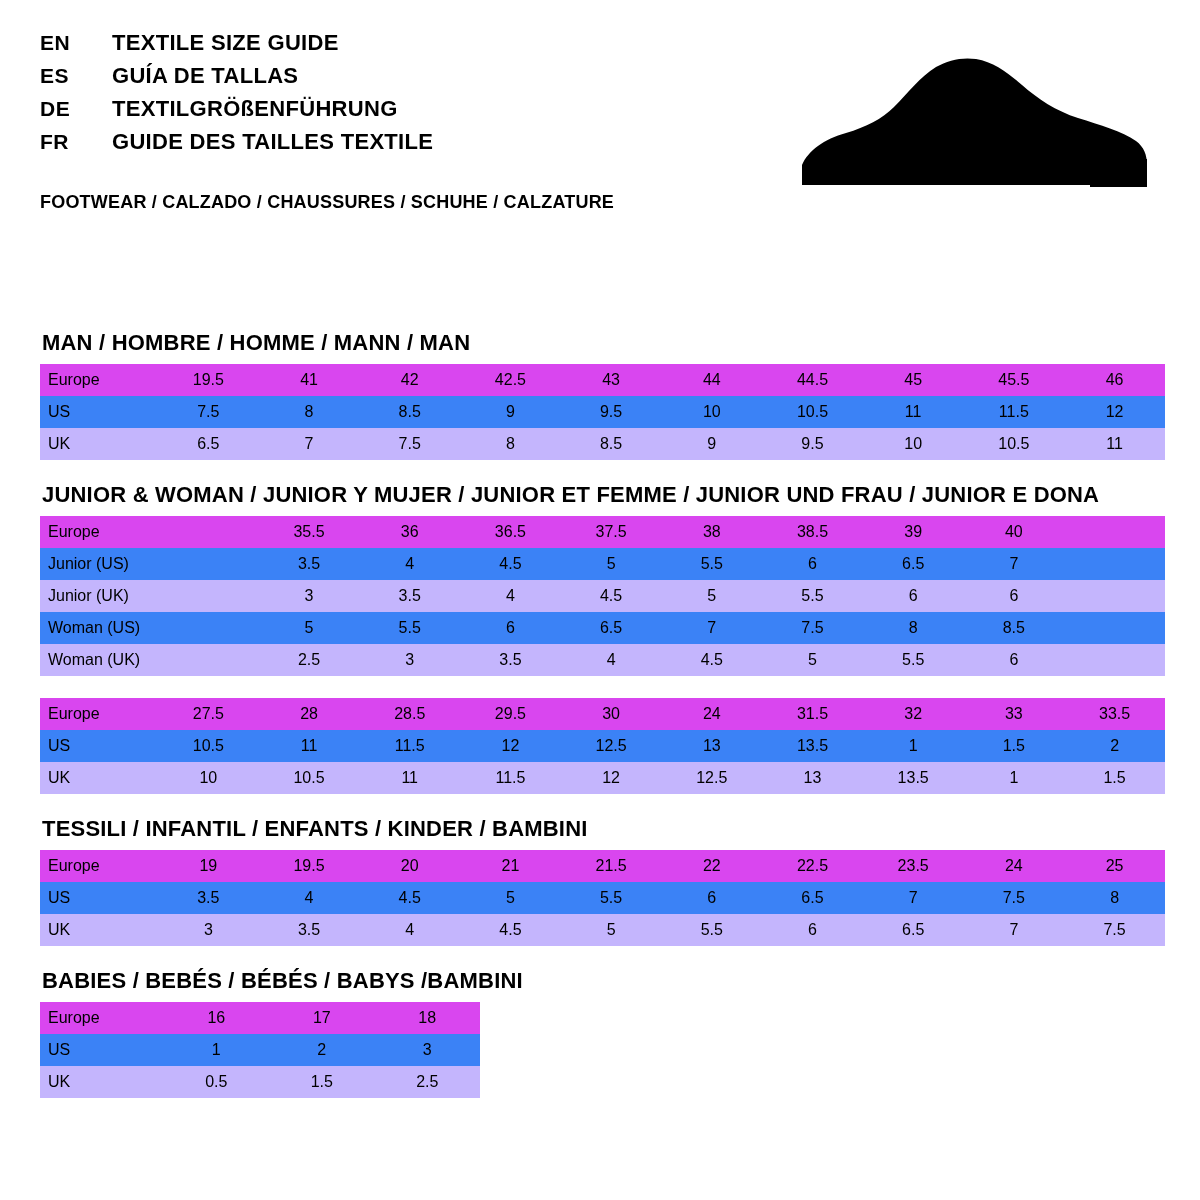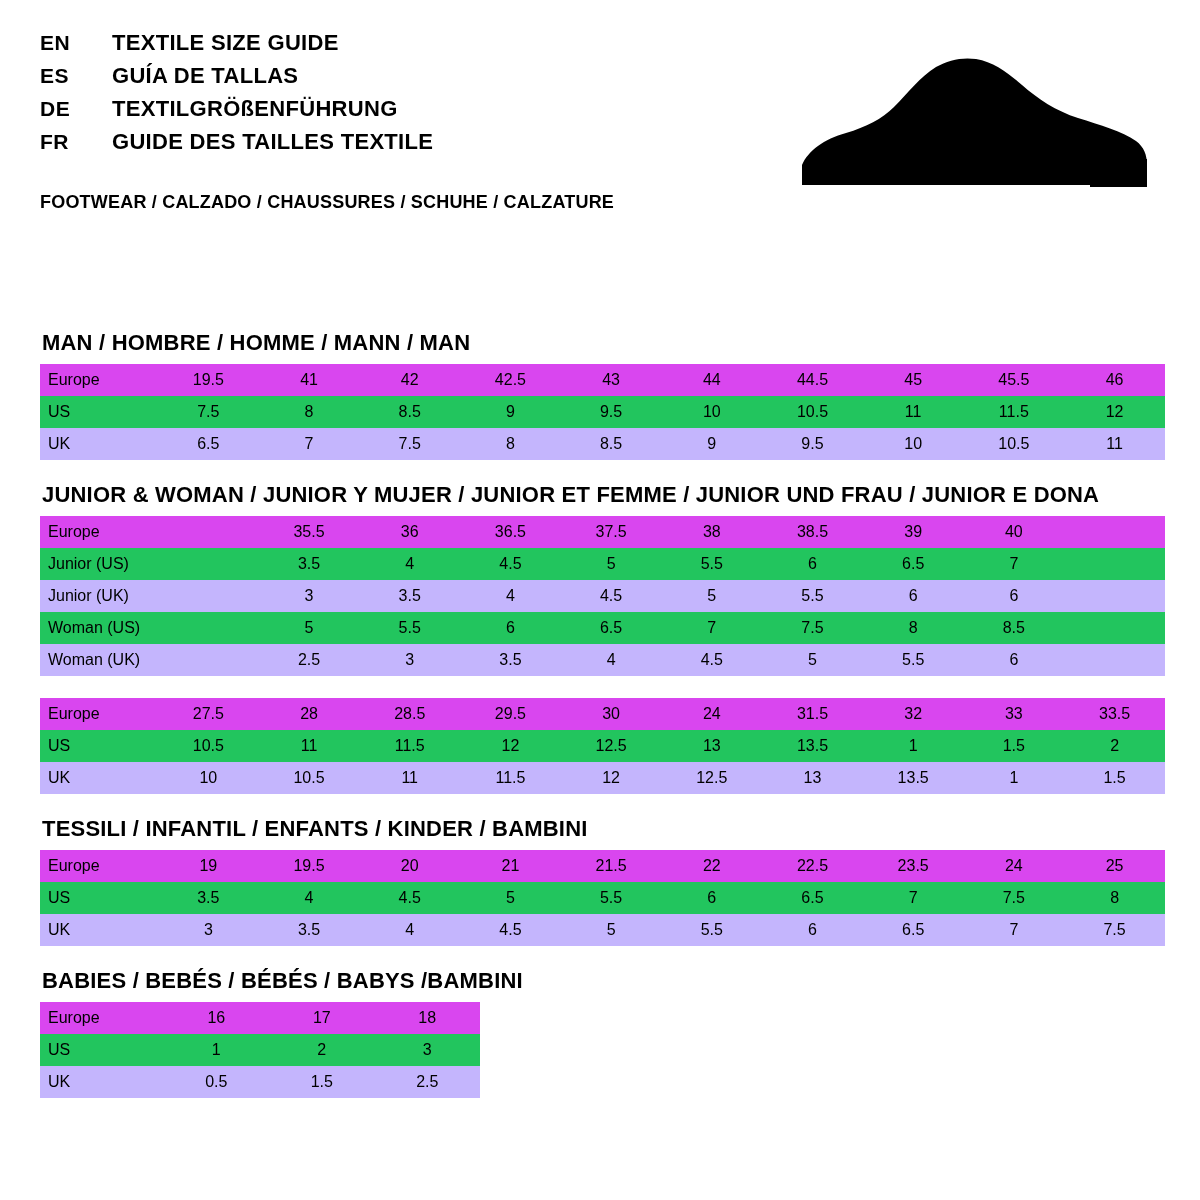--- a/index.html
+++ b/index.html
@@ -100,21 +100,21 @@
     font-size: 16px;
   }
   td.rowlabel {
     text-align: left;
     padding-left: 8px;
   }
   tr.head td {
     background: #d946ef;
   }
   tr.odd td {
-    background: #22c55e;
+    background: #3b82f6;
   }
   tr.even td {
     background: #c4b5fd;
   }
   tr.head td.rowlabel,
   tr.odd td.rowlabel,
   tr.even td.rowlabel {
     padding-left: 8px;
   }
   

